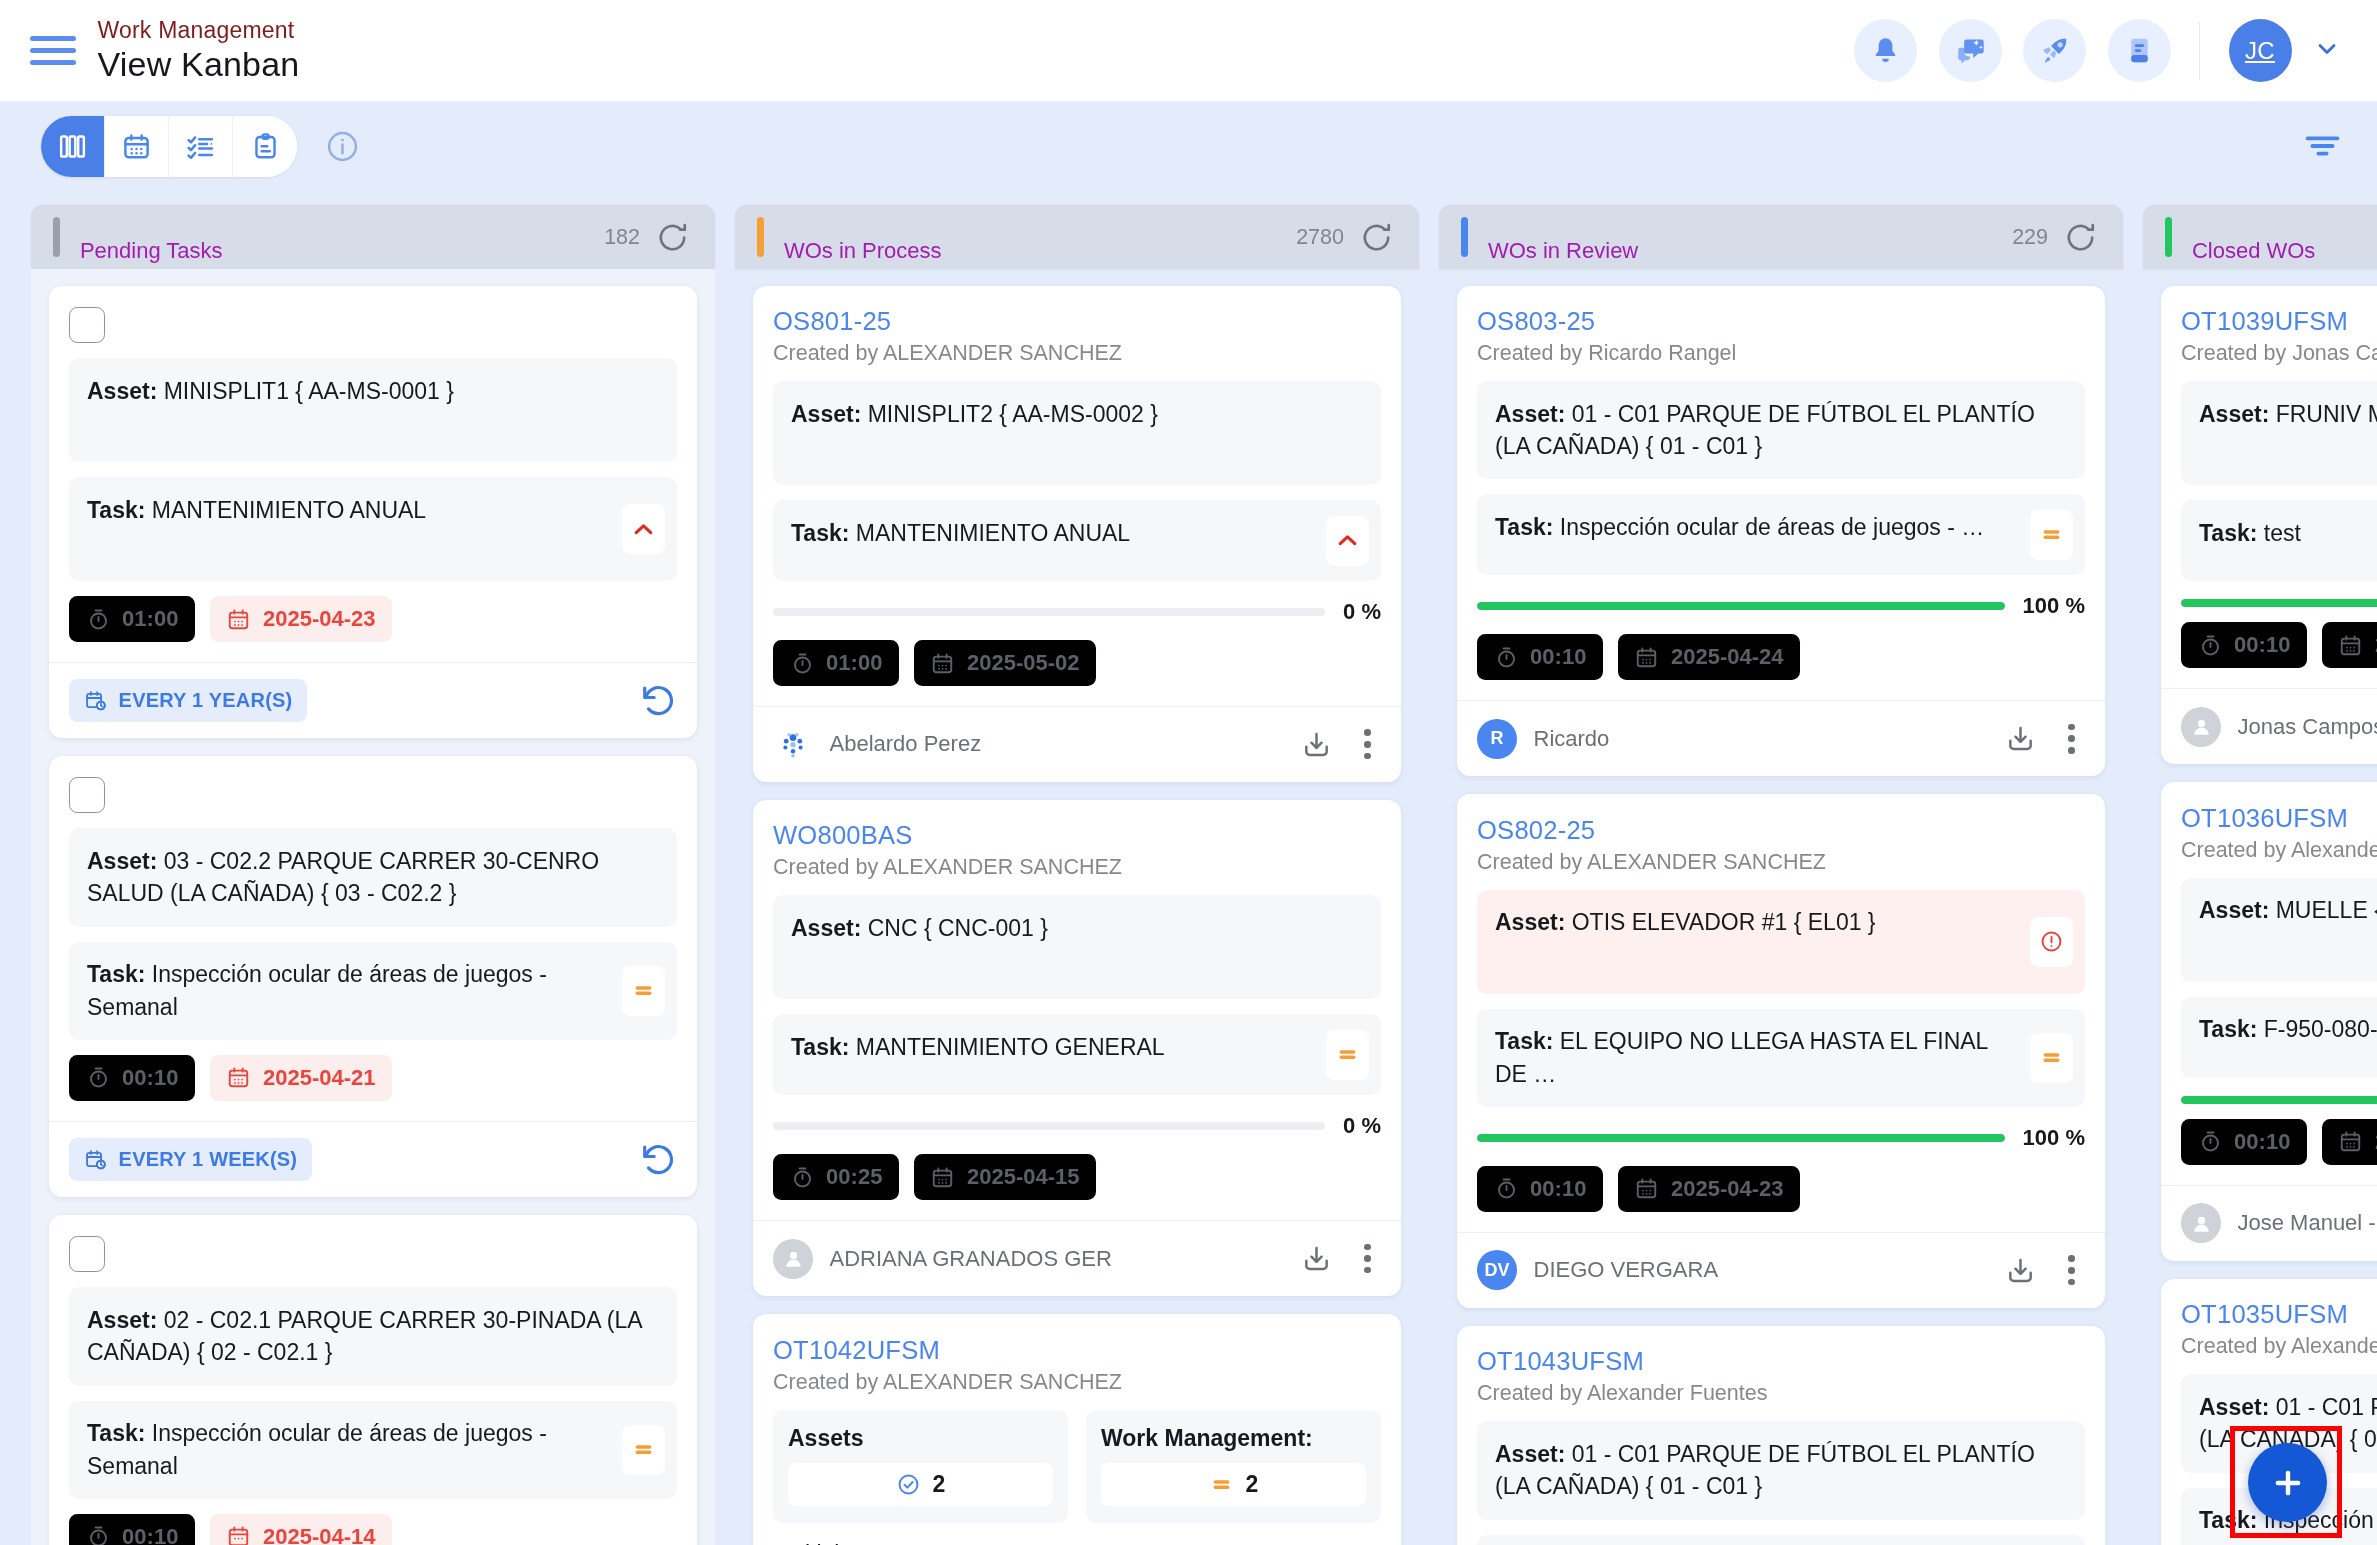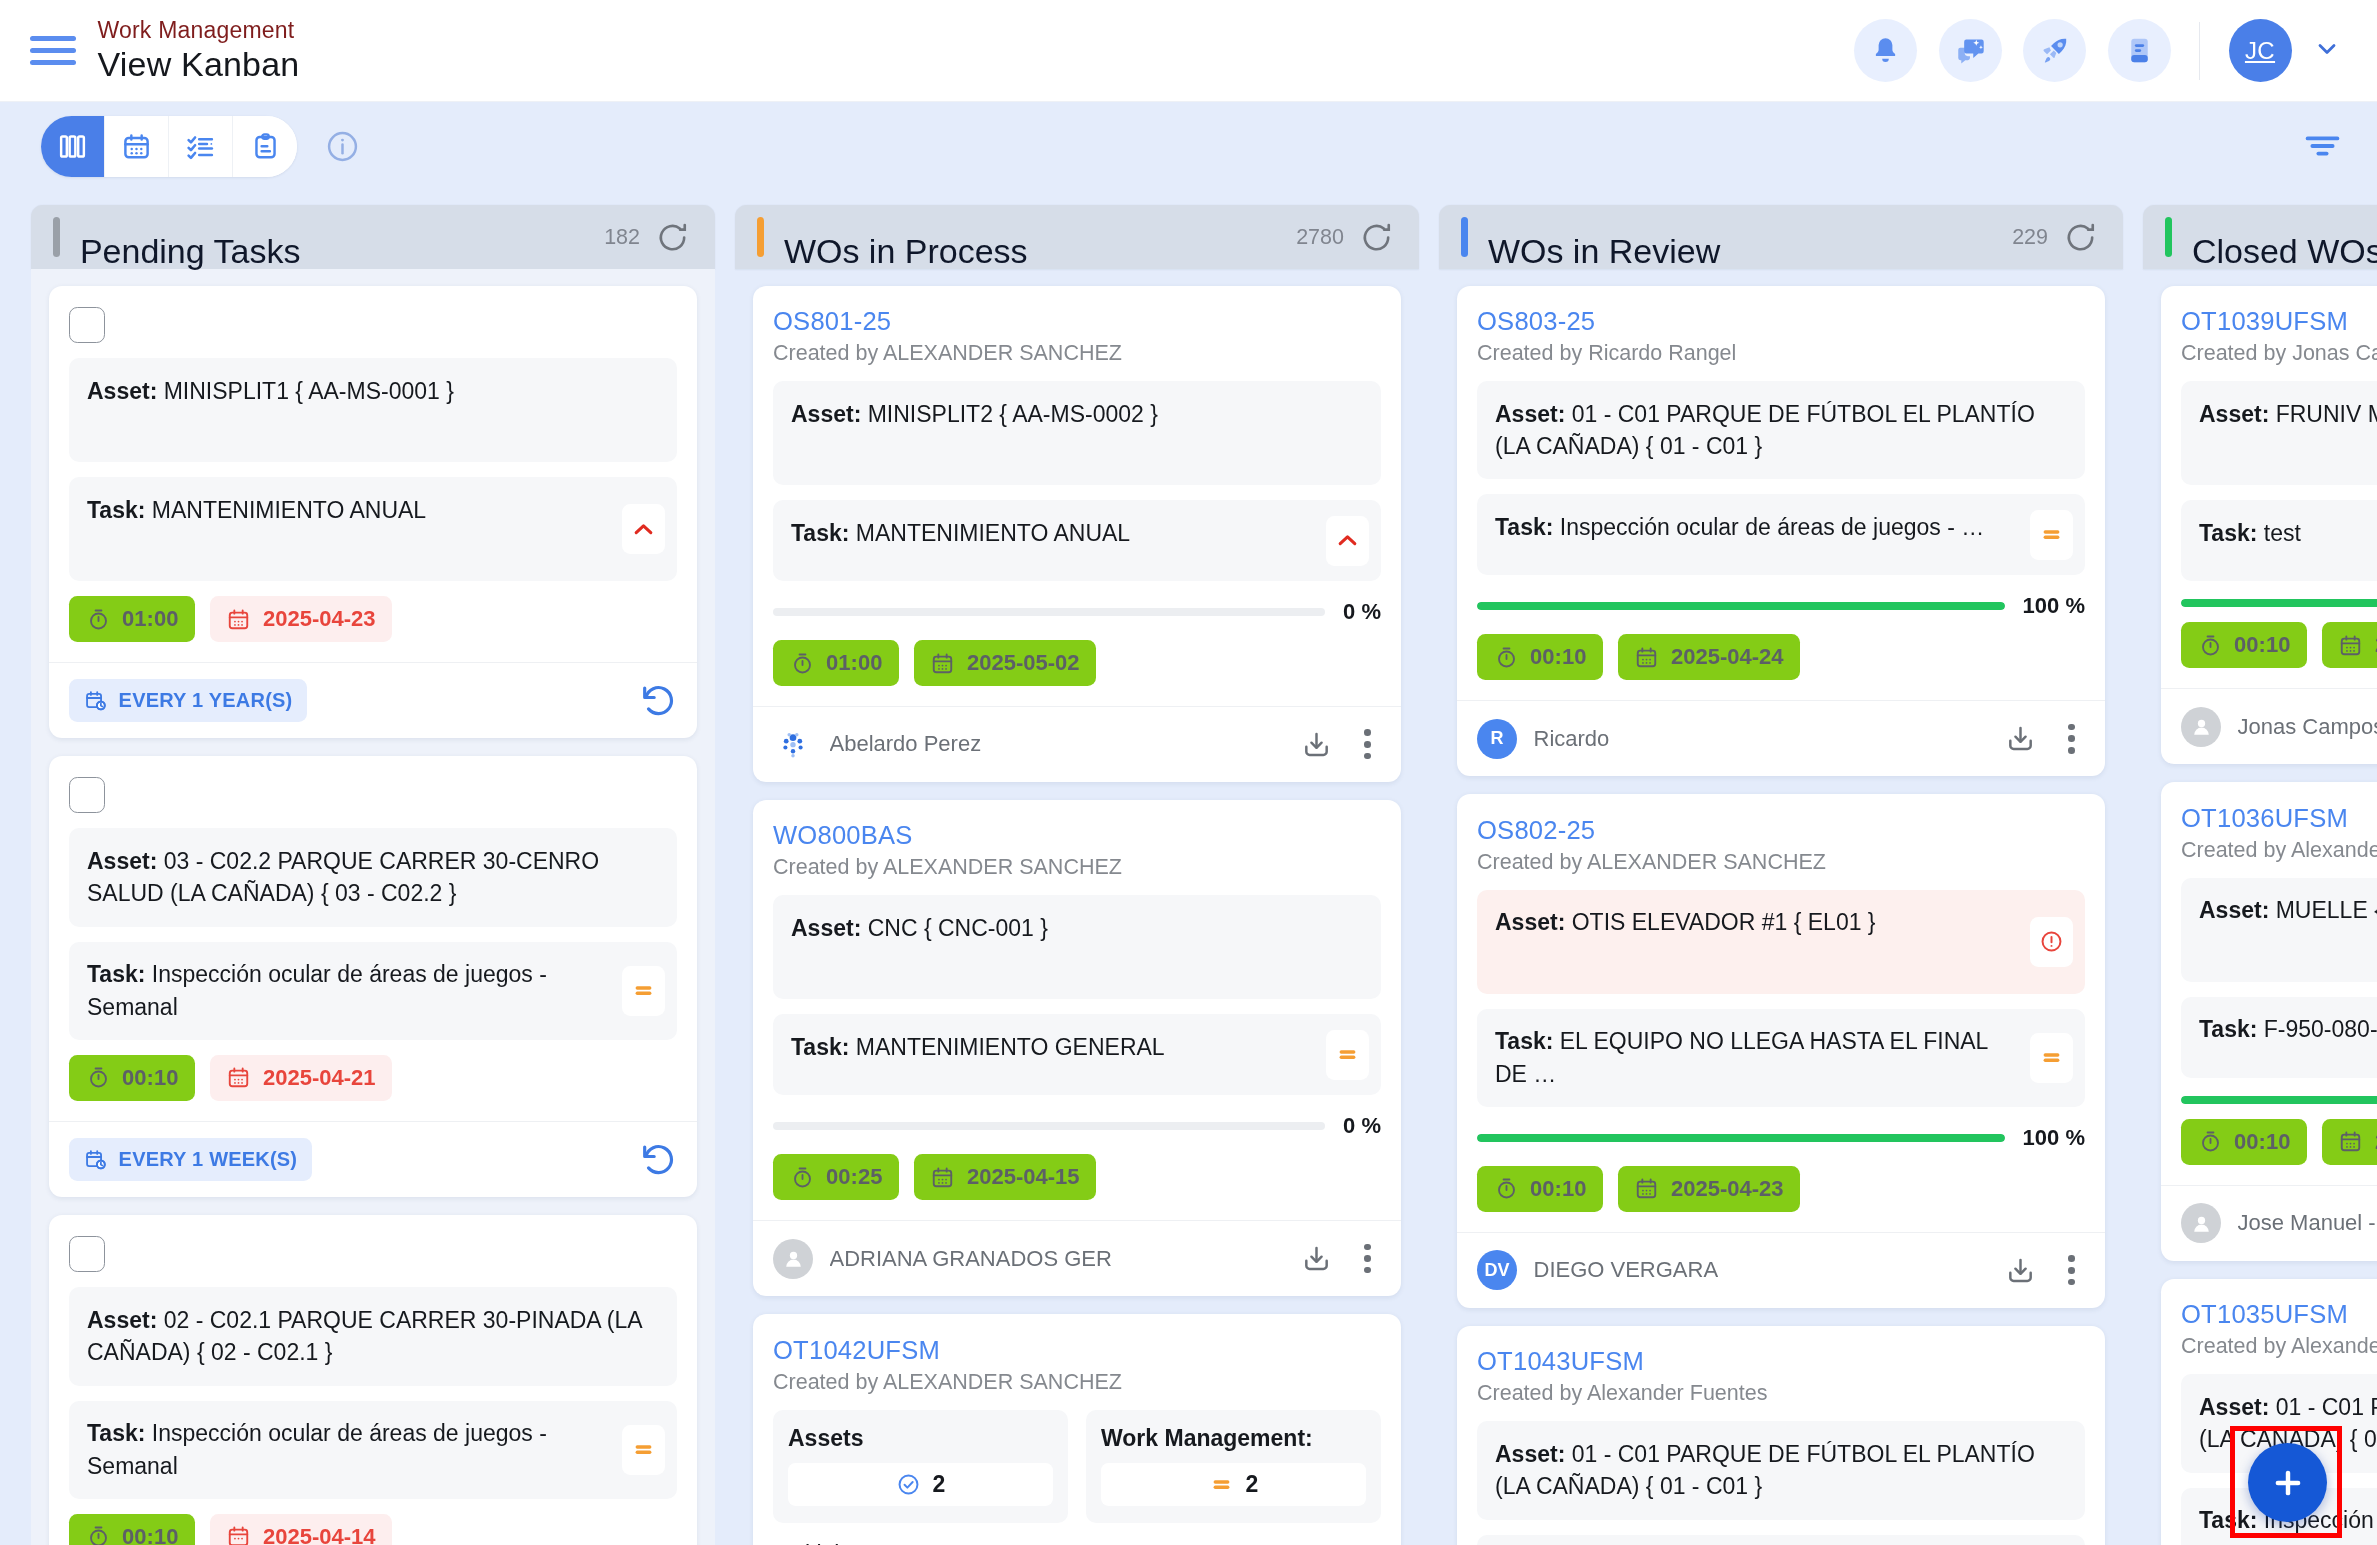--- a/index.html
+++ b/index.html
@@ -76,21 +76,21 @@
     align-items: flex-start;
   }
   .column { width: 684px; flex: 0 0 684px; }
   .col-head {
     background: #d6dde8; border-radius: 11.6px 11.6px 0 0;
     height: 64px; display:flex; align-items:center;
     padding: 0 25px 0 21.5px;
     box-shadow: 0 0.8px 1.7px rgba(30,50,90,.07);
   }
   .col-bar { width: 7.4px; height: 40px; border-radius: 4.1px; margin-right: 20px; }
-  .col-title { font-size: 34px; color:#0f172a;margin-top:28px; }
+  .col-title { font-size: 22px; color:#a21caf;margin-top:28px; }
   .col-count { margin-left:auto; font-size: 21.5px; color:#80858f; margin-right: 15px; }
   .refresh-ic { width: 35px; height:35px; cursor:pointer; }
   .col-body {
     background: #eef2fa; border-radius: 0 0 11.6px 11.6px;
     padding: 16.5px 18px 11.6px 18px;
     display:flex; flex-direction:column; gap: 18px;
     height: 1303px; overflow:hidden;
   }
   .col-body.plain { background: transparent; padding-top: 16.5px; }
 
@@ -140,21 +140,21 @@
 
   
   .prog-row { display:flex; align-items:center; gap: 18px; margin-top: 18px; }
   .prog-track { flex:1; height: 8.3px; border-radius: 5px; background:#eceef1; overflow:hidden; }
   .prog-fill { height:100%; border-radius:5px; background:#22c55e; }
   .prog-label { font-size: 22px; font-weight:bold; color:#16191e; white-space:nowrap; }
 
   
   .meta-row { display:flex; gap: 15px; margin-top: 15px; padding-bottom: 3.3px; }
   .chip {
-    background:#84cc16; border-radius: 8.3px; height: 46px;
+    background:#000000; border-radius: 8.3px; height: 46px;
     display:flex; align-items:center; gap: 11.6px; padding: 0 16.5px;
     font-size: 22px; font-weight:bold; color:#5c6066;
   }
   .chip.due { background:#fdeeee; color:#e8453c; }
   .chip svg { width: 25px; height: 25px; }
 
   
   .card-foot {
     border-top: 0.8px solid #eef0f3; margin: 16.5px -20px 0 -20px;
     padding: 9px 20px; display:flex; align-items:center; gap: 16.5px;

